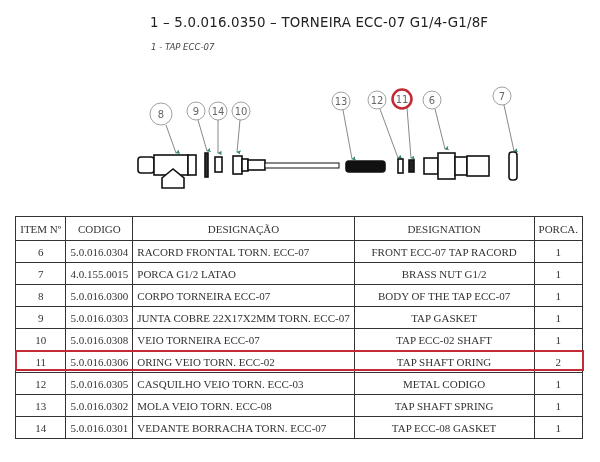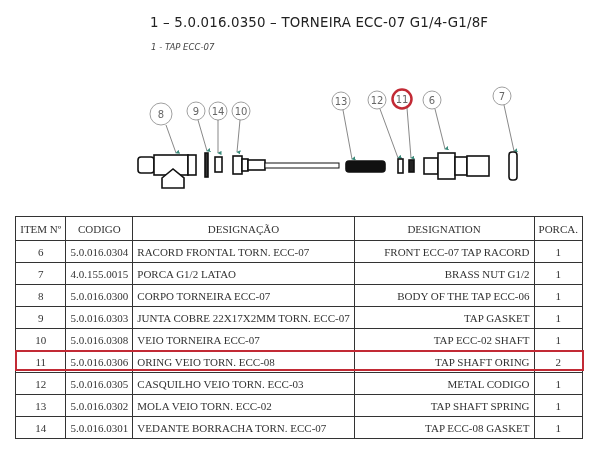--- a/index.html
+++ b/index.html
@@ -11,21 +11,21 @@
                 font-family: "DejaVu Sans", sans-serif; transform: scaleX(0.9); transform-origin: left top; }
     svg.drawing { position: absolute; left: 0; top: 0; }
     table.bom { position: absolute; left: 15px; top: 216px; width: 568px; border-collapse: collapse;
                 font-family: Liberation Serif, serif; font-size: 11px; color: #333; }
     table.bom td, table.bom th { border: 1px solid #333; height: 21px; padding: 0 4px; font-weight: normal;
                                  white-space: nowrap; }
     table.bom th { text-align: center; height: 23px; }
     .c-item { width: 42px; text-align: center; }
     .c-code { width: 58px; text-align: left; margin-left: 32px; }
     .c-desig { width: 190px; text-align: left; margin-top: 16px; }
-    .c-design { width: 200px; text-align: right; }
+    .c-design { width: 200px; text-align: center; }
     .c-qty { width: 30px; text-align: center; }
     .hl-box { position: absolute; left: 15px; top: 350px; width: 569px; height: 21px;
               border: 2px solid #c22a35; box-sizing: border-box; pointer-events: none; }
   </style>
 </head>
 <body>
 
 <div class="title">1 – 5.0.016.0350 – TORNEIRA ECC-07 G1/4-G1/8F</div>
 <div class="subtitle">1 - TAP ECC-07</div>
 
@@ -140,55 +140,55 @@
       <td class="c-item">7</td>
       <td class="c-code">4.0.155.0015</td>
       <td class="c-desig">PORCA G1/2 LATAO</td>
       <td class="c-design">BRASS NUT G1/2</td>
       <td class="c-qty">1</td>
     </tr>
     <tr>
       <td class="c-item">8</td>
       <td class="c-code">5.0.016.0300</td>
       <td class="c-desig">CORPO TORNEIRA ECC-07</td>
-      <td class="c-design">BODY OF THE TAP ECC-06</td>
+      <td class="c-design">BODY OF THE TAP ECC-07</td>
       <td class="c-qty">1</td>
     </tr>
     <tr>
       <td class="c-item">9</td>
       <td class="c-code">5.0.016.0303</td>
       <td class="c-desig">JUNTA COBRE 22X17X2MM TORN. ECC-07</td>
       <td class="c-design">TAP GASKET</td>
       <td class="c-qty">1</td>
     </tr>
     <tr>
       <td class="c-item">10</td>
       <td class="c-code">5.0.016.0308</td>
       <td class="c-desig">VEIO TORNEIRA ECC-07</td>
       <td class="c-design">TAP ECC-02 SHAFT</td>
       <td class="c-qty">1</td>
     </tr>
     <tr>
       <td class="c-item">11</td>
       <td class="c-code">5.0.016.0306</td>
-      <td class="c-desig">ORING VEIO TORN. ECC-08</td>
+      <td class="c-desig">ORING VEIO TORN. ECC-02</td>
       <td class="c-design">TAP SHAFT ORING</td>
       <td class="c-qty">2</td>
     </tr>
     <tr>
       <td class="c-item">12</td>
       <td class="c-code">5.0.016.0305</td>
       <td class="c-desig">CASQUILHO VEIO TORN. ECC-03</td>
       <td class="c-design">METAL CODIGO</td>
       <td class="c-qty">1</td>
     </tr>
     <tr>
       <td class="c-item">13</td>
       <td class="c-code">5.0.016.0302</td>
-      <td class="c-desig">MOLA VEIO TORN. ECC-02</td>
+      <td class="c-desig">MOLA VEIO TORN. ECC-08</td>
       <td class="c-design">TAP SHAFT SPRING</td>
       <td class="c-qty">1</td>
     </tr>
     <tr>
       <td class="c-item">14</td>
       <td class="c-code">5.0.016.0301</td>
       <td class="c-desig">VEDANTE BORRACHA TORN. ECC-07</td>
       <td class="c-design">TAP ECC-08 GASKET</td>
       <td class="c-qty">1</td>
     </tr>

